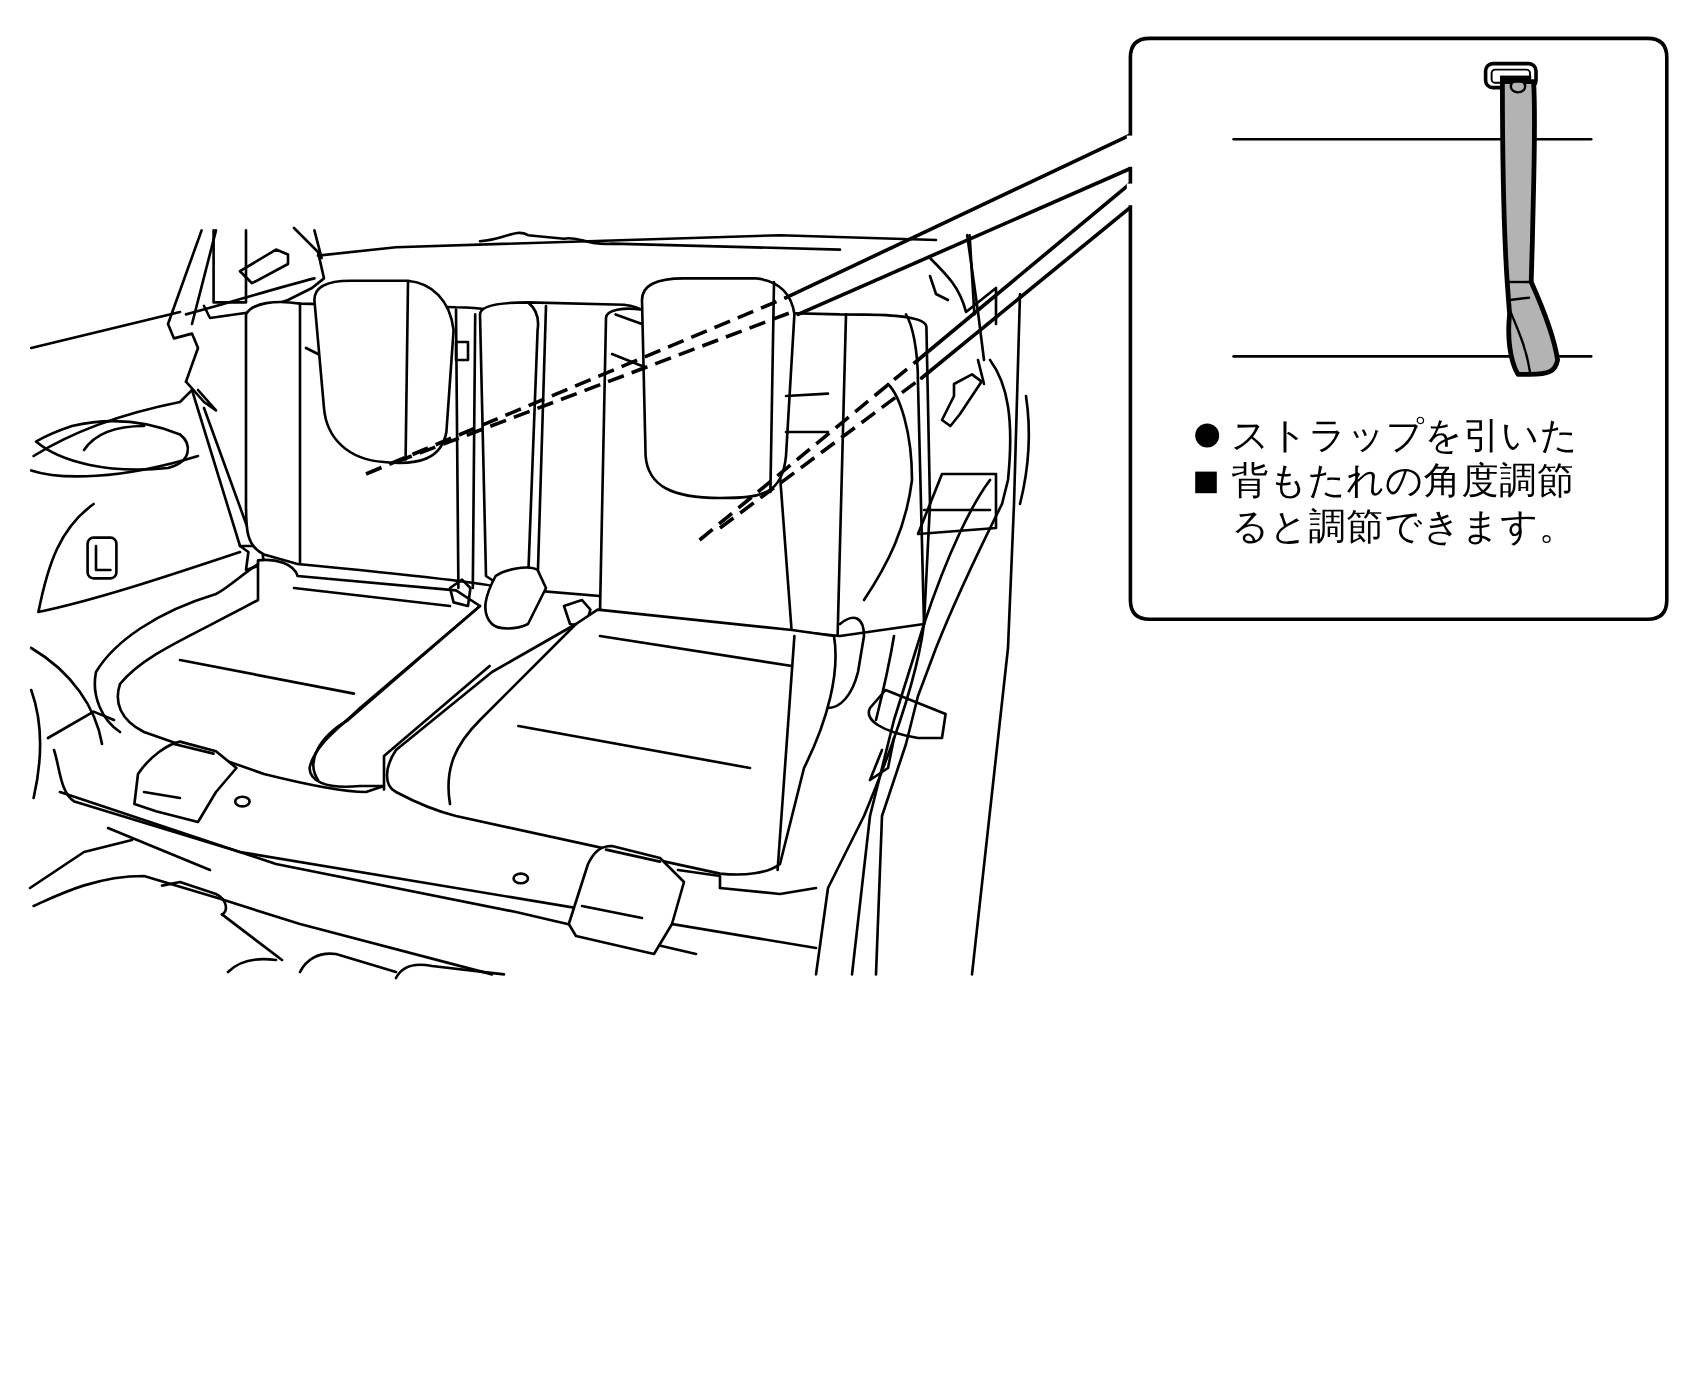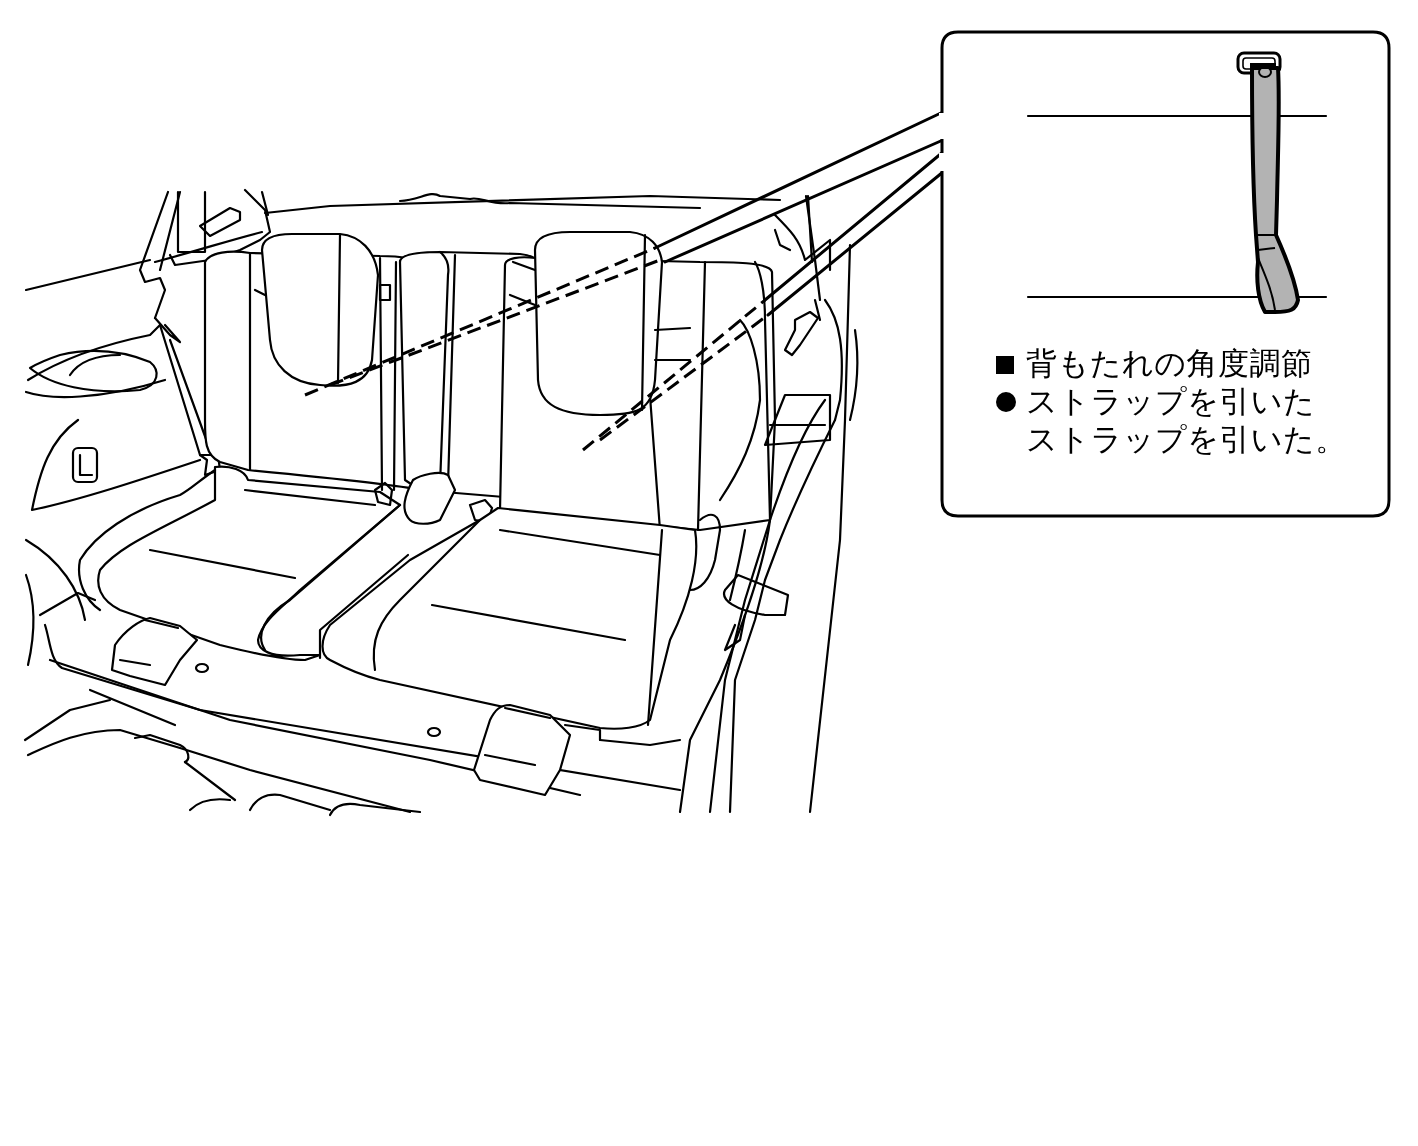--- a/index.html
+++ b/index.html
@@ -183,23 +183,23 @@
       <path fill="none" stroke="#000" stroke-width="2" d="M1258 250 L1275 248"></path>
       <path fill="none" stroke="#000" stroke-width="2" d="M1258 258 C1265 275 1272 290 1275 310"></path>
       <ellipse cx="1265" cy="72" rx="6" ry="5" fill="#b3b3b3" stroke="#000" stroke-width="2"></ellipse>
       <rect x="1250" y="63" width="26" height="6" fill="#000"></rect>
     </g>
   </g>
 </svg>
 
 <div id="callout-text">
   <div class="callout-line">
+    <span class="bullet"><span class="dot"></span></span>
+    <span>ストラップを引いた</span>
+  </div>
+  <div class="callout-line">
     <span class="bullet"><span class="sq"></span></span>
     <span>背もたれの角度調節</span>
   </div>
-  <div class="callout-line">
-    <span class="bullet"><span class="dot"></span></span>
-    <span>ストラップを引いた</span>
-  </div>
   <div class="callout-line indent">
-    <span>ストラップを引いた。</span>
+    <span>ると調節できます。</span>
   </div>
 </div>
 
 </body></html>

